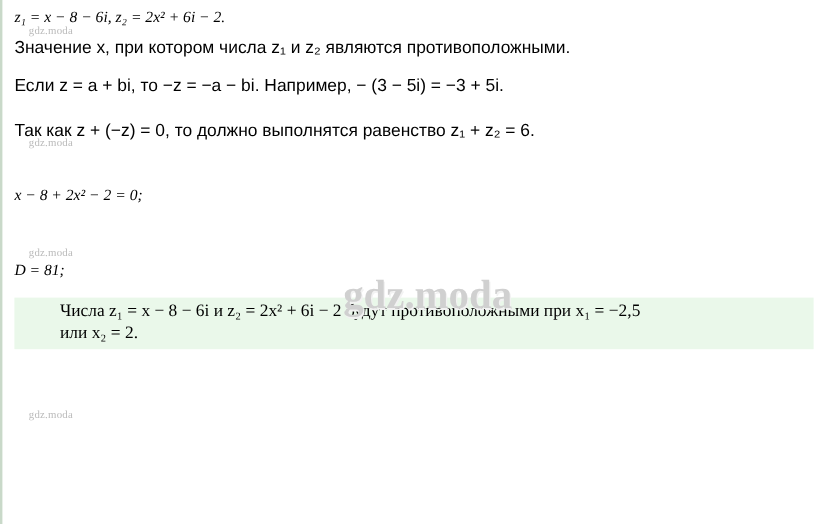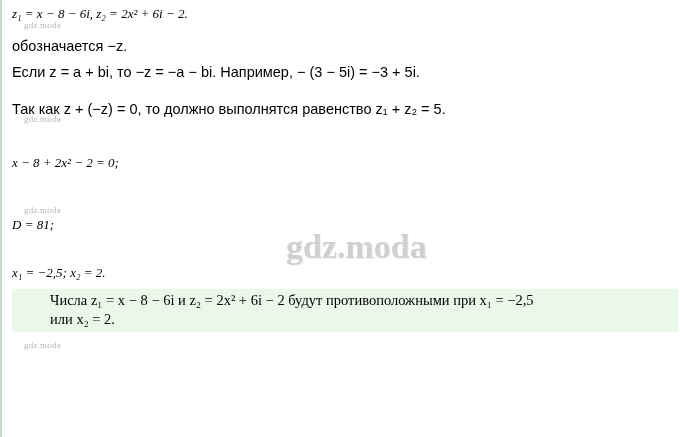--- a/index.html
+++ b/index.html
@@ -94,53 +94,52 @@
   <div class="wm-small" style="left:24px; top:20px;">gdz.moda</div>
   <div class="wm-small" style="left:24px; top:114px;">gdz.moda</div>
   <div class="wm-small" style="left:24px; top:205px;">gdz.moda</div>
   <div class="wm-small" style="left:24px; top:340px;">gdz.moda</div>
   <div class="wm-big">gdz.moda</div>
 
   <div class="line mathit" style="margin-top:2px;">z₁ = x − 8 − 6i, z₂ = 2x² + 6i − 2.</div>
 
   <div class="spacer-sm"></div>
 
+  <div class="line sans">Значение x, при котором числа z₁ и z₂ являются противоположными.</div>
 
   <div class="spacer-sm"></div>
 
-  <div class="line sans">обозначается −z.</div>
 
   <div class="spacer-sm"></div>
 
   <div class="line sans">Если z = a + bi, то −z = −a − bi. Например, − (3 − 5i) = −3 + 5i.</div>
 
   <div class="spacer-md"></div>
 
 
   <div class="spacer-sm"></div>
 
-  <div class="line sans">Так как z + (−z) = 0, то должно выполнятся равенство z₁ + z₂ = 5.</div>
+  <div class="line sans">Так как z + (−z) = 0, то должно выполнятся равенство z₁ + z₂ = 6.</div>
 
   <div class="spacer-sm"></div>
 
 
   <div class="spacer-sm"></div>
 
   <div class="line mathit">x − 8 + 2x² − 2 = 0;</div>
 
   <div class="spacer-md"></div>
 
 
   <div class="spacer-md"></div>
 
   <div class="line mathit">D = 81;</div>
 
   <div class="spacer-sm"></div>
 
-  <div class="line mathit">x₁ = −2,5; x₂ = 2.</div>
 
   <div class="spacer-sm"></div>
 
   <div class="concl-block">
     <div class="concl">Числа z₁ = x − 8 − 6i и z₂ = 2x² + 6i − 2 будут противоположными при x₁ = −2,5</div>
     <div class="concl">или x₂ = 2.</div>
   </div>
 
 </div>
 

